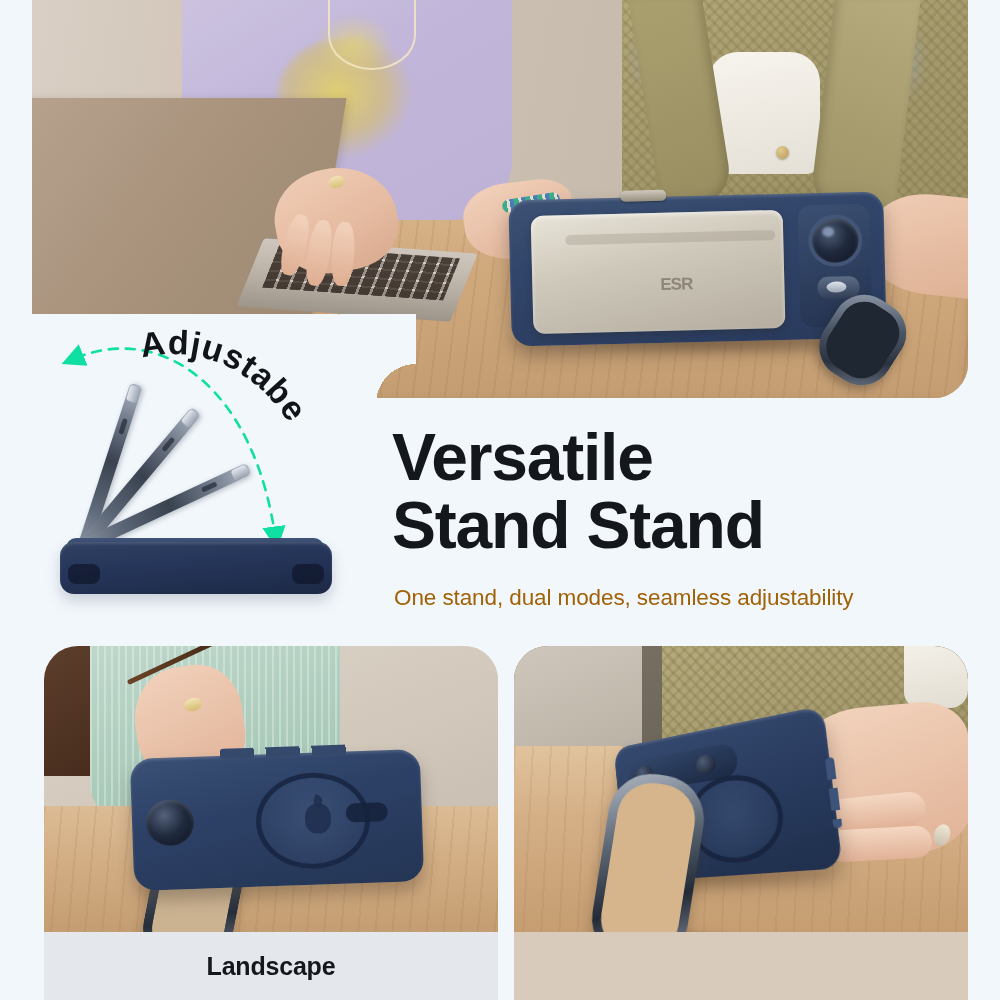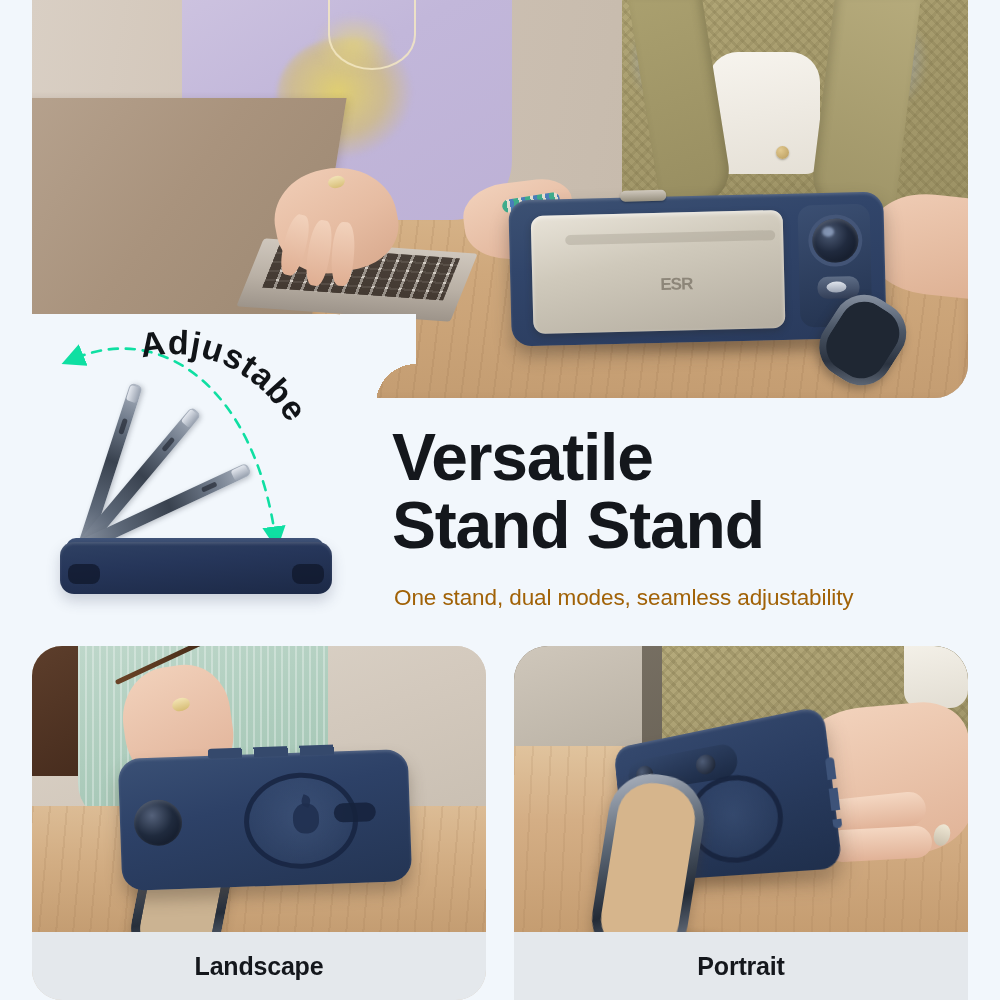--- a/index.html
+++ b/index.html
@@ -338,21 +338,21 @@
     font-size: 22.5px; color: #a16207; letter-spacing: -.1px; white-space: nowrap;
   }
 
   
   .bottom-panel {
     position: absolute; top: 646px; width: 454px; height: 354px;
     border-radius: 34px 34px 0 0;
     overflow: hidden;
     background: #d8cbbb;
   }
-  .bp-left { left: 32px; border-radius: 30px; }
+  .bp-left { left: 44px; }
   .bp-right { left: 514px; }
   .bp-photo { position: absolute; left: 0; top: 0; width: 100%; height: 286px; overflow: hidden; }
   .bp-caption {
     position: absolute; left: 0; bottom: 0; width: 100%; height: 68px;
     background: #e4e8ec;
     display: flex; align-items: center; justify-content: center;
     font-size: 25px; font-weight: bold; color: #14171c; letter-spacing: -.2px;
   }
 
   
@@ -684,16 +684,15 @@
       <div class="pt-ringhand"></div>
       <div class="pt-phoneshadow"></div>
       <div class="pt-loopshadow"></div>
       <div class="pt-phone">
         <div class="pt-cam"></div>
         <div class="pt-magsafe"></div>
         <div class="pt-sidebtns"></div>
       </div>
       <div class="pt-loop"></div>
     </div>
-    <div class="bp-caption">Portrait</div>
   </div>
 
 </div>
 
 </body></html>

